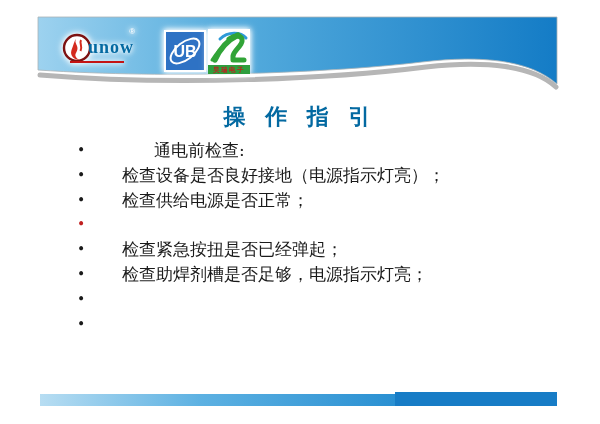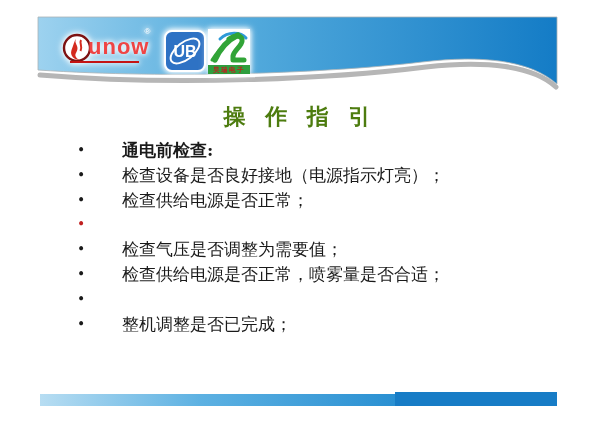--- a/index.html
+++ b/index.html
@@ -8,49 +8,49 @@
     font-family:"DejaVu Serif","Liberation Serif",serif;
   }
 
   
   .header-svg{position:absolute;top:0;left:0;}
 
   .logo{position:absolute;filter:drop-shadow(0 0 2.5px rgba(255,255,255,.95)) drop-shadow(0 0 3px rgba(255,255,255,.8));}
 
   
   .logo-cunow{left:60px;top:30px;height:34px;display:flex;align-items:center;}
-  .cunow-word{font-family:Liberation Sans, sans-serif;font-weight:bold;font-size:22px;
-    color:#ef4444;letter-spacing:1px;margin-left:-6px;line-height:30px;}
+  .cunow-word{font-family:Liberation Serif, serif;font-weight:bold;font-size:18px;
+    color:#0369a1;letter-spacing:1px;margin-left:-6px;line-height:30px;}
   .cunow-underline{position:absolute;left:10px;right:10px;bottom:1px;height:2.5px;background:#c41414;}
   .cunow-reg{position:absolute;right:-1px;top:-3px;font-size:8px;color:#fff;
     font-family:"Liberation Sans",sans-serif;}
 
   
   .logo-ub{left:164px;top:30px;width:38px;height:38px;background:#2e72c4;
-    border:2px solid #fff;border-radius:8px;}
+    border:2px solid #fff;border-radius:0;}
   .logo-ub svg{position:absolute;left:0;top:0;}
 
   
   .logo-hr{left:208px;top:29px;width:42px;background:#fff;}
   .hr-square{width:42px;height:36px;background:#fff;position:relative;}
   .hr-strip{width:42px;height:9px;background:#2e9e3d;color:var(--accent-red,#d11d1d);
     font-size:6.5px;line-height:9px;text-align:center;letter-spacing:1.5px;
     font-family:"Liberation Sans",sans-serif;font-weight:bold;}
 
   
   .title{position:absolute;top:102px;left:0;width:100%;text-align:center;
-    font-size:22px;font-weight:700;letter-spacing:6px;color:#4d7c0f;}
+    font-size:22px;font-weight:700;letter-spacing:6px;color:#0369a1;}
 
   
   .checklist{position:absolute;left:72px;top:140px;width:460px;
     list-style:none;margin:0;padding:0;}
   .checklist li{display:flex;font-size:17px;line-height:20px;margin-bottom:4.8px;color:#1a1a1a;}
   .li-dot{width:45px;padding-left:5px;font-size:14px;flex:none;}
   .li-text{width:346px;word-break:normal;}
-  li.bold .li-text{font-weight:700;}
+  li.bold .li-text{font-weight:400;margin-left:32px;}
   li.red{color:var(--accent-red,#c02020);}
 
   
   .bar-left{position:absolute;left:40px;top:394px;width:355px;height:12px;
     background:linear-gradient(90deg,#b7ddf2,#5db1e2 45%,#2a90d2);}
   .bar-right{position:absolute;left:395px;top:392px;width:162px;height:14px;background:#177cc6;}
 </style>
 </head>
 <body>
 
@@ -115,34 +115,33 @@
       <span class="li-dot">•</span>
       <span class="li-text">检查供给电源是否正常；</span>
     </li>
 
     <li class="red">
       <span class="li-dot">•</span>
     </li>
 
     <li class="normal">
       <span class="li-dot">•</span>
-      <span class="li-text">检查气压是否调整为需要值；</span>
+      <span class="li-text">检查紧急按扭是否已经弹起；</span>
     </li>
 
     <li class="normal">
       <span class="li-dot">•</span>
-      <span class="li-text">检查供给电源是否正常，喷雾量是否合适；</span>
+      <span class="li-text">检查助焊剂槽是否足够，电源指示灯亮；</span>
     </li>
 
     <li class="normal">
       <span class="li-dot">•</span>
     </li>
 
     <li class="normal">
       <span class="li-dot">•</span>
-      <span class="li-text">整机调整是否已完成；</span>
     </li>
   </ul>
 
   <div class="bar-left"></div>
   <div class="bar-right"></div>
 
 </div>
 
 </body></html>

